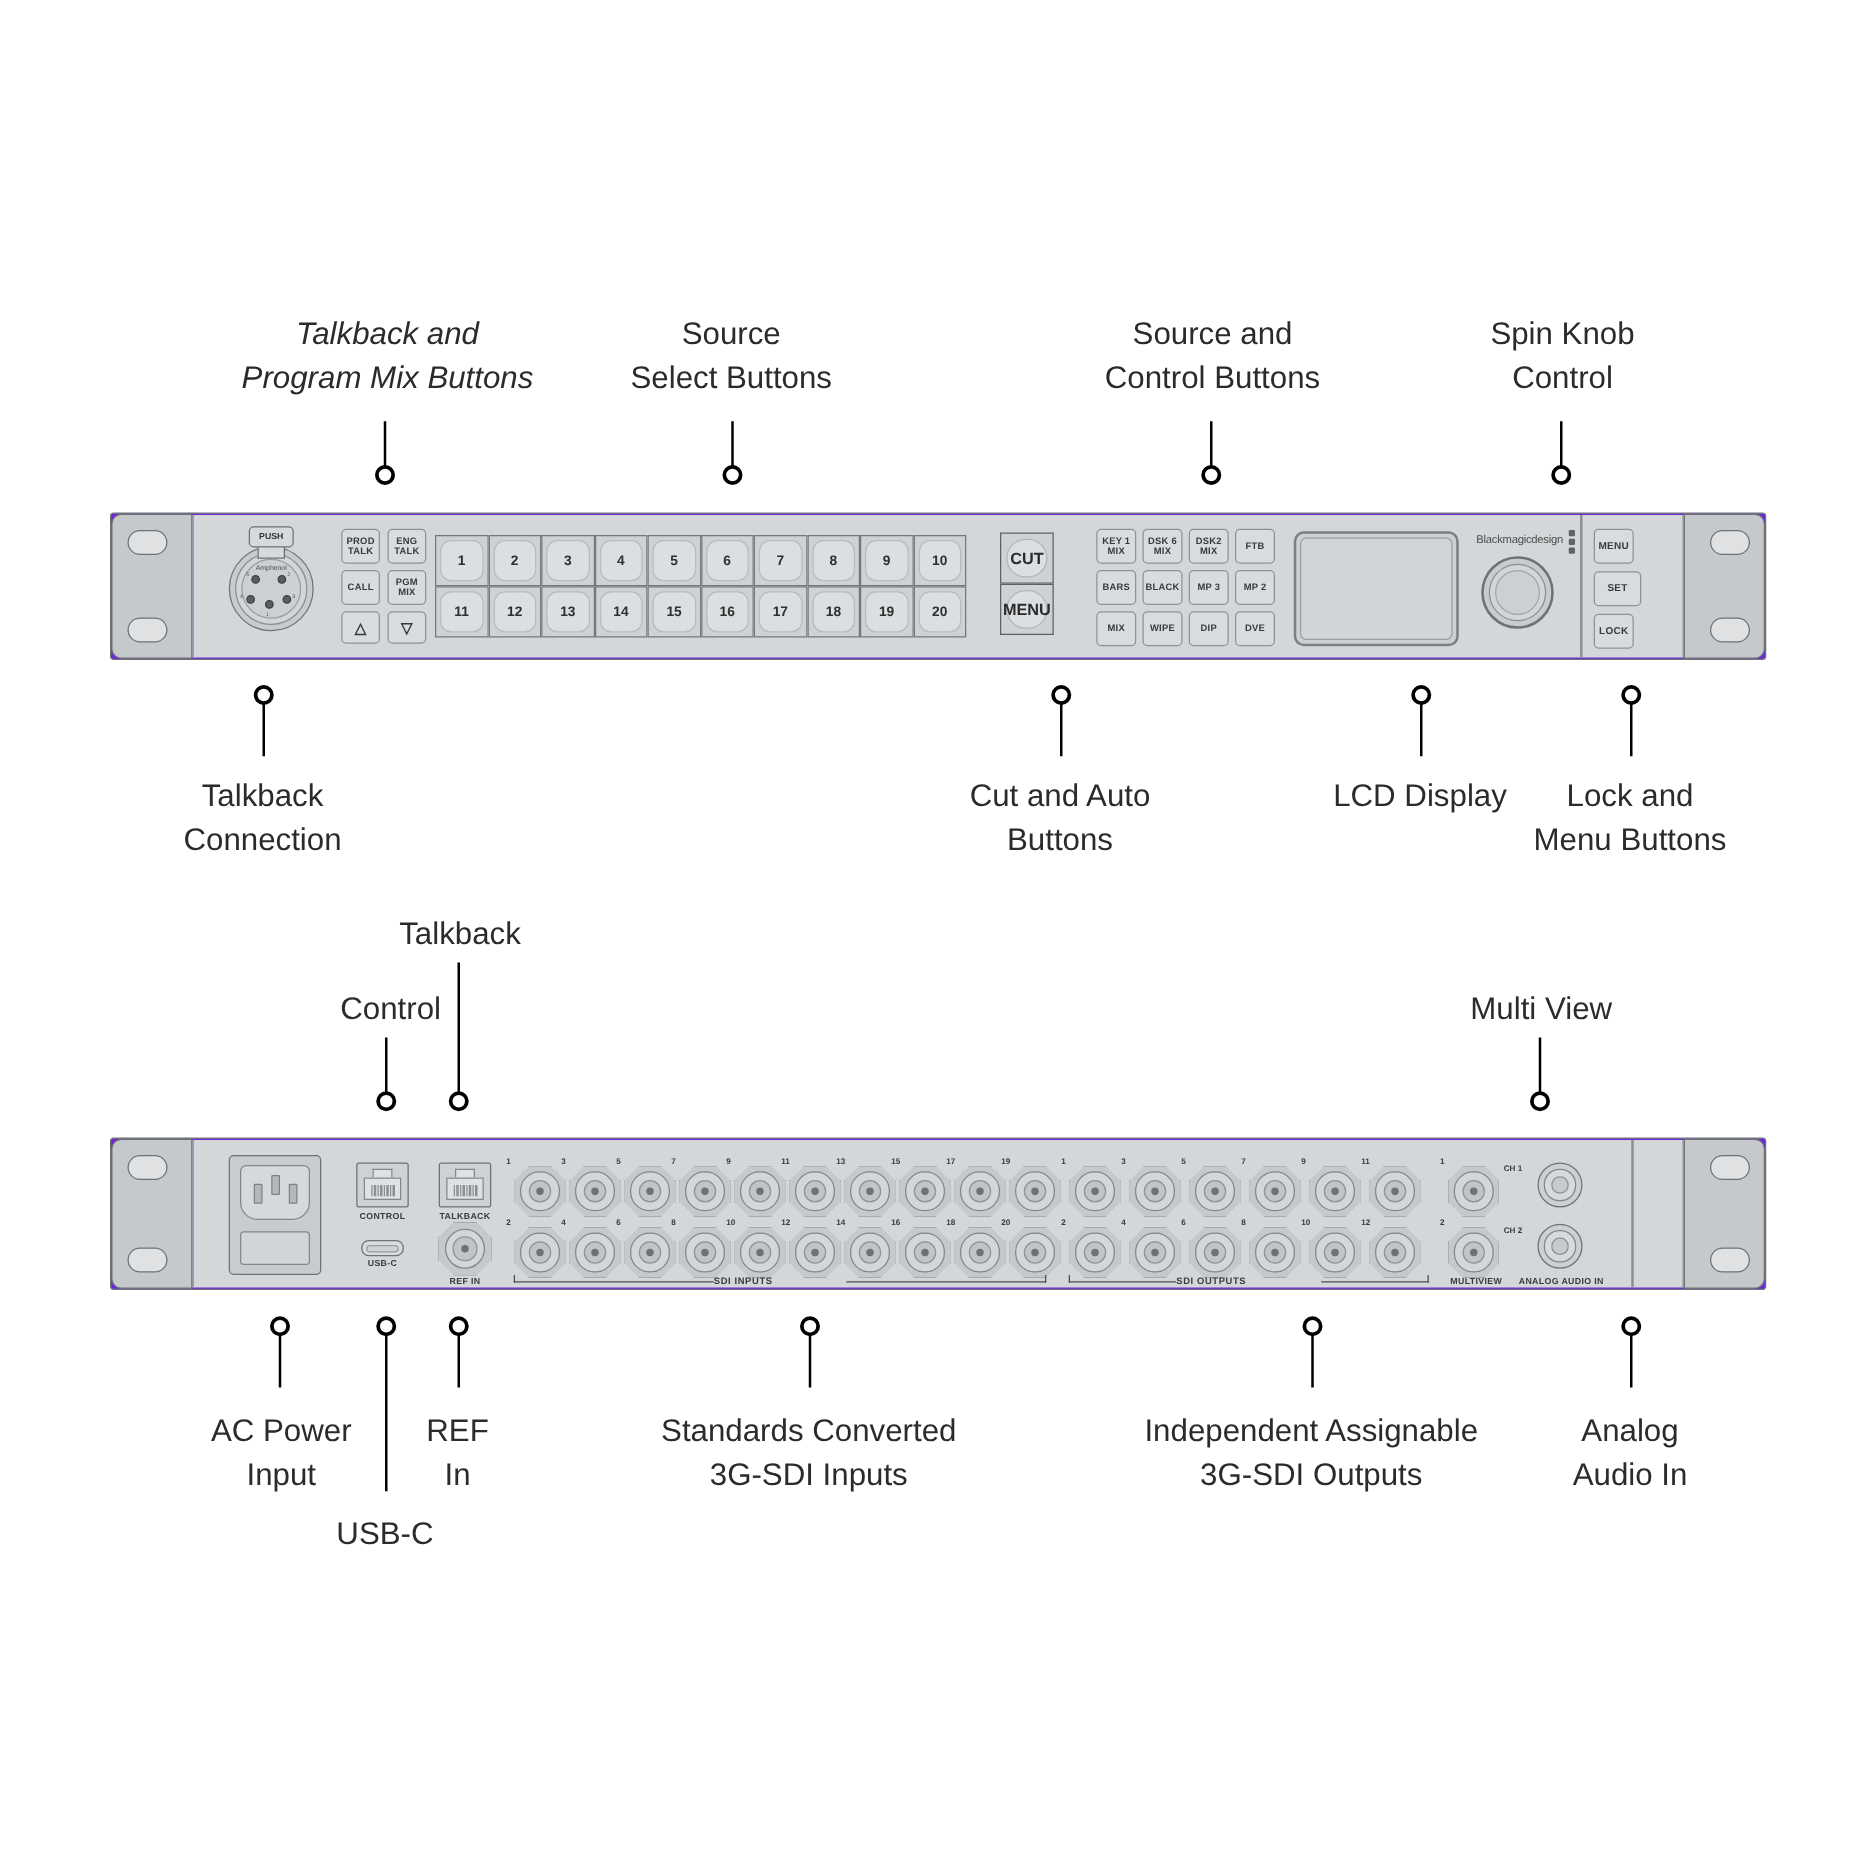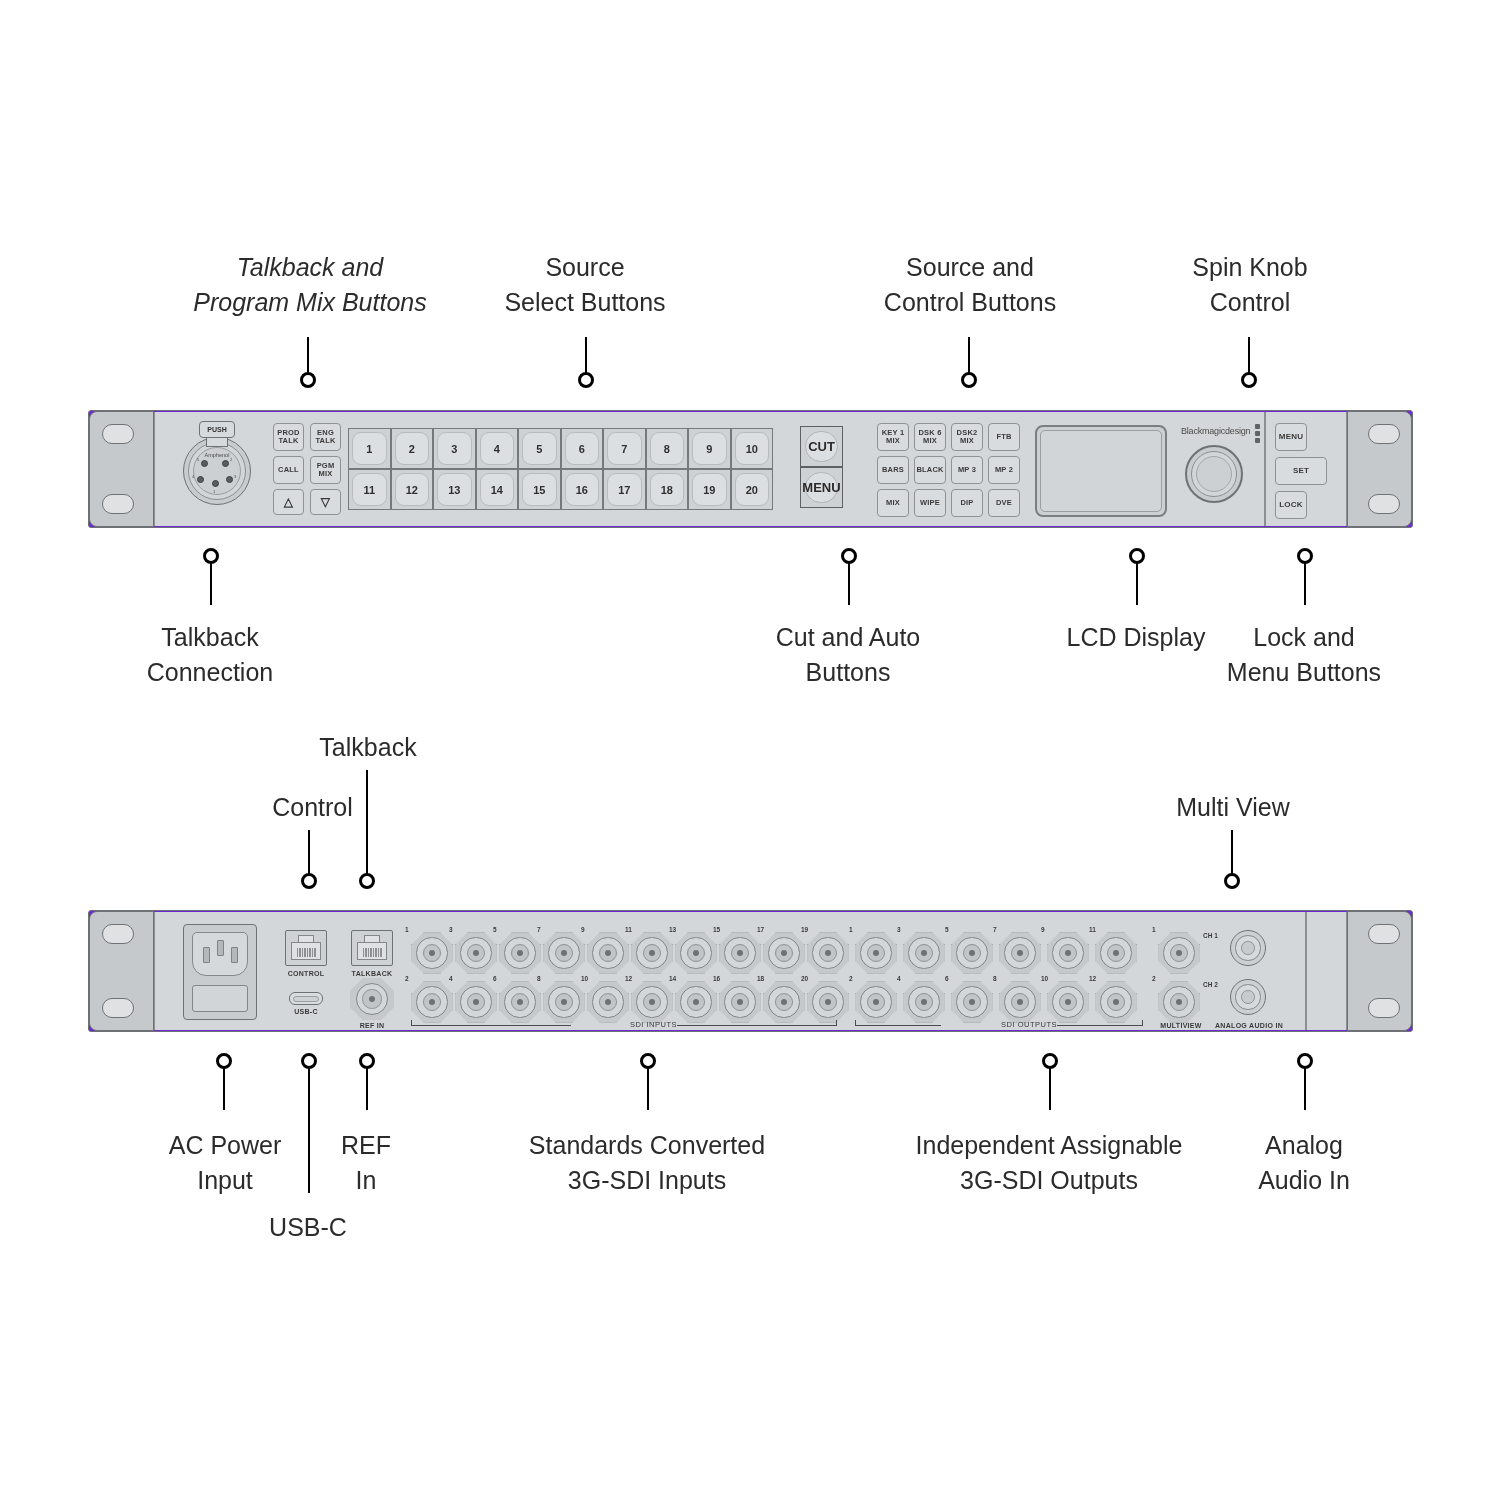--- a/index.html
+++ b/index.html
@@ -87,21 +87,21 @@
   .bnc .m { position:absolute; left:13%; top:13%; right:13%; bottom:13%; border-radius:50%; background:#d4d7d9; border:1.5px solid #82868a; }
   .bnc .n { position:absolute; left:28%; top:28%; right:28%; bottom:28%; border-radius:50%; background:#c2c5c8; border:1.5px solid #8f9396; }
   .bnc .c { position:absolute; left:43%; top:43%; right:43%; bottom:43%; border-radius:50%; background:#6e7275; }
   .bnclab { position:absolute; font-size:6.5px; color:#3a3a3a; font-weight:bold; }
 
   .rca { position:absolute; border-radius:50%; background:#cdd0d3; border:1.5px solid #6e7275; }
   .rca .r1 { position:absolute; left:13%; top:13%; right:13%; bottom:13%; border-radius:50%; border:1.5px solid #83878a; background:#d7dadc; }
   .rca .r2 { position:absolute; left:30%; top:30%; right:30%; bottom:30%; border-radius:50%; border:1.5px solid #8f9396; background:#c8cbce; }
 
   .conlab { position:absolute; font-size:7px; font-weight:bold; color:#3a3a3a; text-align:center; letter-spacing:.3px; }
-  .grouplab { position:absolute; font-size:7.5px; font-weight:normal; color:#3a3a3a; letter-spacing:.5px; text-align:right; }
+  .grouplab { position:absolute; font-size:7.5px; font-weight:bold; color:#3a3a3a; letter-spacing:.5px; text-align:left; }
   .bracket { position:absolute; border-bottom:1.5px solid #4a4d50; border-left:1.5px solid #4a4d50; border-right:1.5px solid #4a4d50; height:6px; }
 
   .lcd { position:absolute; border:2px solid #7b7f82; border-radius:8px; background:#cdd0d3; }
   .lcd .i { position:absolute; inset:3px; border:1.5px solid #9a9ea1; border-radius:5px; background:#d2d5d7; }
 
   .knob { position:absolute; border-radius:50%; background:#c9cccf; border:2px solid #6e7275; }
   .knob .r { position:absolute; inset:4px; border-radius:50%; border:1.5px solid #8b8f92; background:#d3d6d8; }
   .knob .r2 { position:absolute; inset:9px; border-radius:50%; border:1.5px solid #a2a6a9; background:#cdd0d3; }
 
   .brandtext { position:absolute; font-size:9px; color:#4b4b4b; letter-spacing:-.2px;text-align:center; }
@@ -293,21 +293,21 @@
     <div class="brandtext" style="left:1026px; top:14px;">Blackmagicdesign</div>
     <div class="led" style="left:1100px; top:12px;"></div>
     <div class="led" style="left:1100px; top:19px;"></div>
     <div class="led" style="left:1100px; top:26px;"></div>
     <div class="knob" style="left:1030px; top:33px; width:58px; height:58px;">
       <div class="r"></div>
       <div class="r2"></div>
     </div>
 
     <div class="key" style="left:1120px; top:11px; width:32px; height:28px; font-size:8px;">MENU</div>
-    <div class="key" style="left:1120px; top:45px; width:52px; height:28px; font-size:8px;">SET</div>
+    <div class="key" style="left:1120px; top:45px; width:38px; height:28px; font-size:8px;">SET</div>
     <div class="key" style="left:1120px; top:79px; width:32px; height:28px; font-size:8px;">LOCK</div>
 
     <div class="divline" style="left:1109px; top:0; bottom:0;"></div>
   </div>
 </div>
 
 <div class="ring" style="left:203px; top:548px;"></div>
 <div class="leader" style="left:210px; top:563px; height:42px;"></div>
 <div class="ring" style="left:841px; top:548px;"></div>
 <div class="leader" style="left:848px; top:563px; height:42px;"></div>

